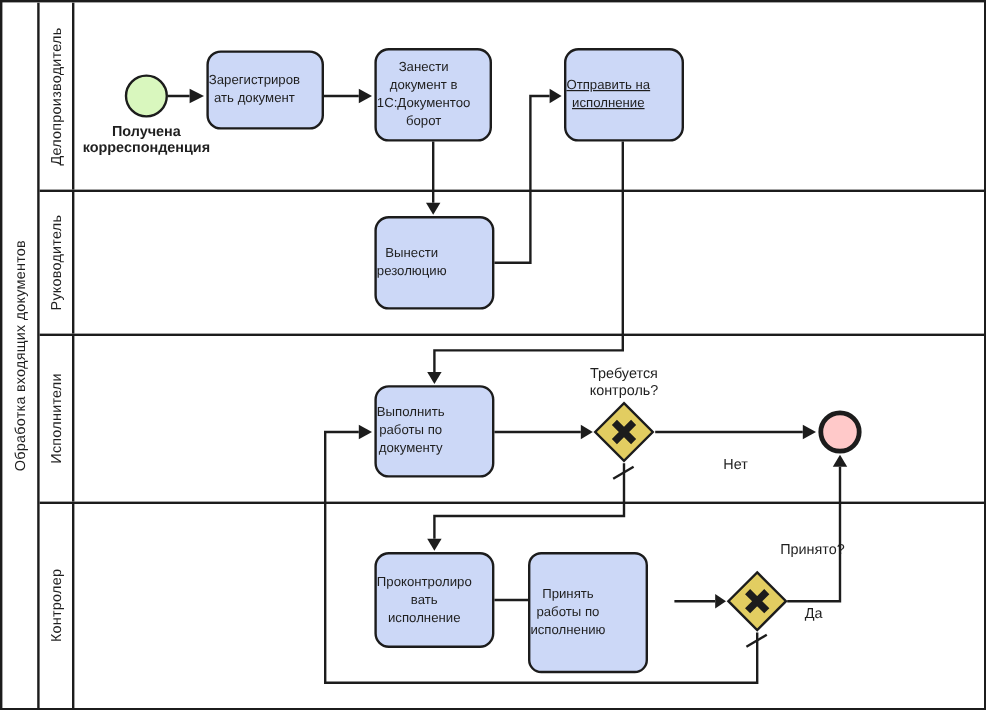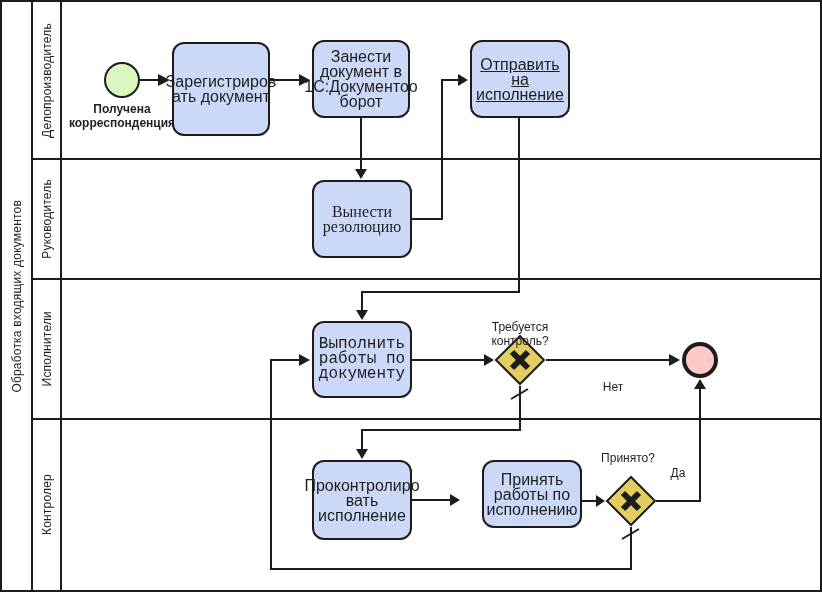--- a/index.html
+++ b/index.html
@@ -33,22 +33,22 @@
     display:flex;align-items:center;justify-content:center;}
   .lane-body{flex:1;}
   
   .overlay{position:absolute;left:-2px;top:-2px;width:822px;height:592px;}
   .edges{position:absolute;left:0;top:0;}
   .edges path{fill:none;stroke:var(--stroke);stroke-width:2;}
   .edges polygon{fill:var(--stroke);stroke:none;}
   .task{
     position:absolute;box-sizing:border-box;border:2px solid var(--stroke);
     border-radius:12px;background:var(--task_fill);
-    display:flex;align-items:center;justify-content:center;
-    text-align:center;font-size:16px;line-height:15px;white-space:pre-line;
+    display:flex;align-items:center;
+    text-align:center;font-size:11px;line-height:15px;white-space:pre-line;
   }
   .event{position:absolute;box-sizing:border-box;border-radius:50%;}
   .event.start{left:104px;top:62px;width:36px;height:36px;
     border:2px solid var(--stroke);background:var(--start_fill);}
   .event.end{left:682px;top:342px;width:36px;height:36px;
     border:4px solid var(--stroke);background:var(--end_fill);}
   .gateway{position:absolute;width:52px;height:52px;}
   .gateway svg{display:block;}
   .lbl{position:absolute;font-size:12px;line-height:14px;text-align:center;white-space:pre-line;}
 </style>
@@ -140,69 +140,69 @@
         <path d="M631 527 V569 H271 V360 H299"></path>
           <polygon points="299,354 310,360 299,366"></polygon>
         <path d="M622 539 L639 529"></path>
       </g>
     </svg>
 
     <div class="event start"></div>
     <div class="lbl" style="left:42px;top:102px;width:160px;font-weight:bold;">Получена
 корреспонденция</div>
 
-    <div class="task" style="left:172px;top:42px;width:98px;height:94px;">
+    <div class="task" style="left:172px;top:42px;width:98px;height:66px;">
       <span>Зарегистриров
 ать документ</span>
     </div>
     <div class="task" style="left:312px;top:40px;width:98px;height:78px;">
       <span>Занести
 документ в
 1С:Документоо
 борот</span>
     </div>
     <div class="task" style="left:470px;top:40px;width:100px;height:78px;text-decoration:underline;">
       <span>Отправить на
 исполнение</span>
     </div>
-    <div class="task" style="left:312px;top:180px;width:100px;height:78px;font-family:Liberation Serif, serif;">
+    <div class="task" style="left:312px;top:180px;width:100px;height:78px;">
       <span>Вынести
 резолюцию</span>
     </div>
-    <div class="task" style="left:312px;top:321px;width:100px;height:77px;font-family:Liberation Mono, monospace;">
+    <div class="task" style="left:312px;top:321px;width:100px;height:77px;">
       <span>Выполнить
 работы по
 документу</span>
     </div>
     <div class="task" style="left:312px;top:460px;width:100px;height:80px;">
       <span>Проконтролиро
 вать
 исполнение</span>
     </div>
-    <div class="task" style="left:482px;top:460px;width:100px;height:68px;">
+    <div class="task" style="left:440px;top:460px;width:100px;height:101px;border-radius:11px;">
       <span>Принять
 работы по
 исполнению</span>
     </div>
 
     <div class="gateway" style="left:494px;top:334px;">
       <svg width="52" height="52" viewBox="0 0 52 52">
         <polygon points="26,2 50,26 26,50 2,26" fill="var(--gateway_fill)" stroke="var(--stroke)" stroke-width="2"></polygon>
         <path d="M18 18 L34 34 M34 18 L18 34" stroke="var(--stroke)" stroke-width="6" fill="none"></path>
       </svg>
     </div>
-    <div class="lbl" style="left:460px;top:320px;width:120px;">Требуется
+    <div class="lbl" style="left:460px;top:304px;width:120px;">Требуется
 контроль?</div>
 
     <div class="gateway" style="left:605px;top:475px;">
       <svg width="52" height="52" viewBox="0 0 52 52">
         <polygon points="26,2 50,26 26,50 2,26" fill="var(--gateway_fill)" stroke="var(--stroke)" stroke-width="2"></polygon>
         <path d="M18 18 L34 34 M34 18 L18 34" stroke="var(--stroke)" stroke-width="6" fill="none"></path>
       </svg>
     </div>
-    <div class="lbl" style="left:568px;top:451px;width:120px;">Принято?</div>
+    <div class="lbl" style="left:584px;top:451px;width:120px;text-align:right;">Принято?</div>
 
     <div class="lbl" style="left:583px;top:336px;width:60px;margin-top:44px;">Нет</div>
-    <div class="lbl" style="left:658px;top:466px;width:40px;">Да</div>
+    <div class="lbl" style="left:658px;top:504px;width:40px;">Да</div>
 
     <div class="event end"></div>
   </div>
 </div>
 
 </body></html>

